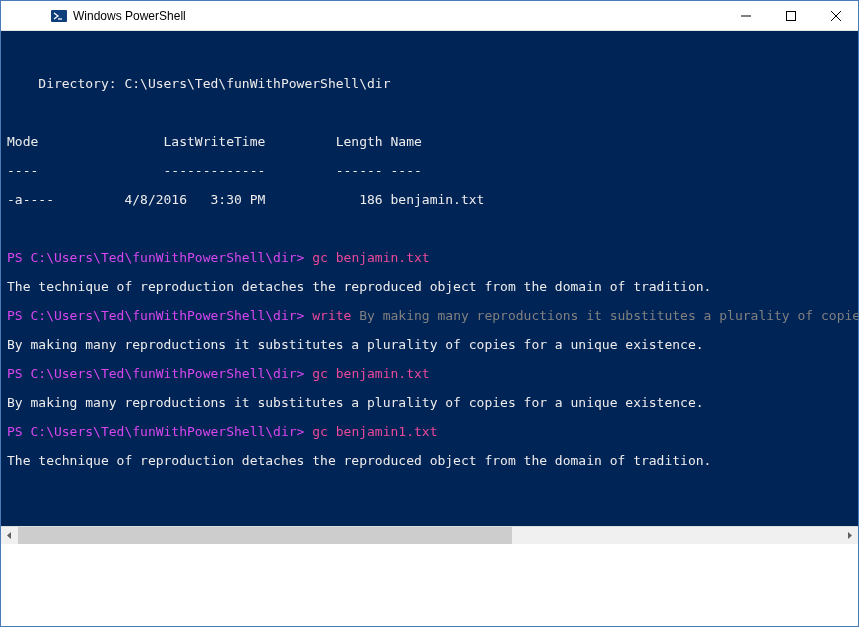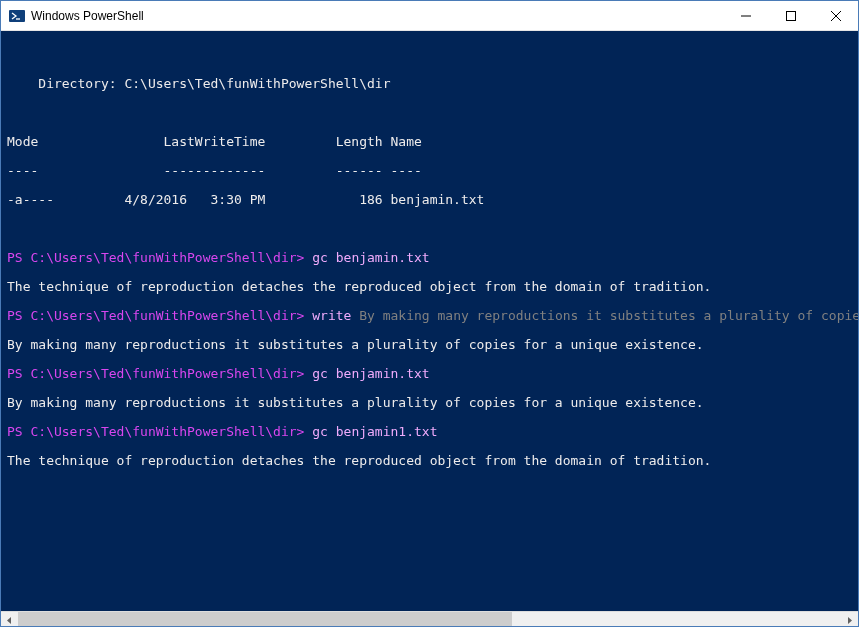--- a/index.html
+++ b/index.html
@@ -14,20 +14,21 @@
       background: #fff;
       overflow: hidden;
       border: 1px solid #4a7bb7;
     }
     .titlebar {
       height: 30px;
       background: #fff;
       display: flex;
       align-items: center;
       border-bottom: 1px solid #e5e5e5;
+      padding-left: 42px;
     }
     .titlebar-icon {
       width: 16px;
       height: 16px;
       margin-left: 8px;
       margin-right: 6px;
       display: flex;
       align-items: center;
       justify-content: center;
     }
@@ -43,32 +44,32 @@
     .win-btn {
       width: 45px;
       height: 29px;
       display: flex;
       align-items: center;
       justify-content: center;
       cursor: pointer;
     }
     .console {
       width: 100%;
-      height: 580px;
+      height: 495px;
       background: #012456;
       color: #eeecec;
       font-family: Consolas, 'Lucida Console', monospace;
       font-size: 13px;
       line-height: 14.5px;
       padding: 2px 6px;
       overflow: hidden;
       white-space: pre;
     }
     .console .cmd {
-      color: #f0abfc;
+      color: #ec4899;
       margin-top: 17px;
     }
     .console .gray {
       color: #808080;
     }
     .console .prompt {
       color: #d946ef;
     }
     .scrollbar-h {
       height: 17px;

